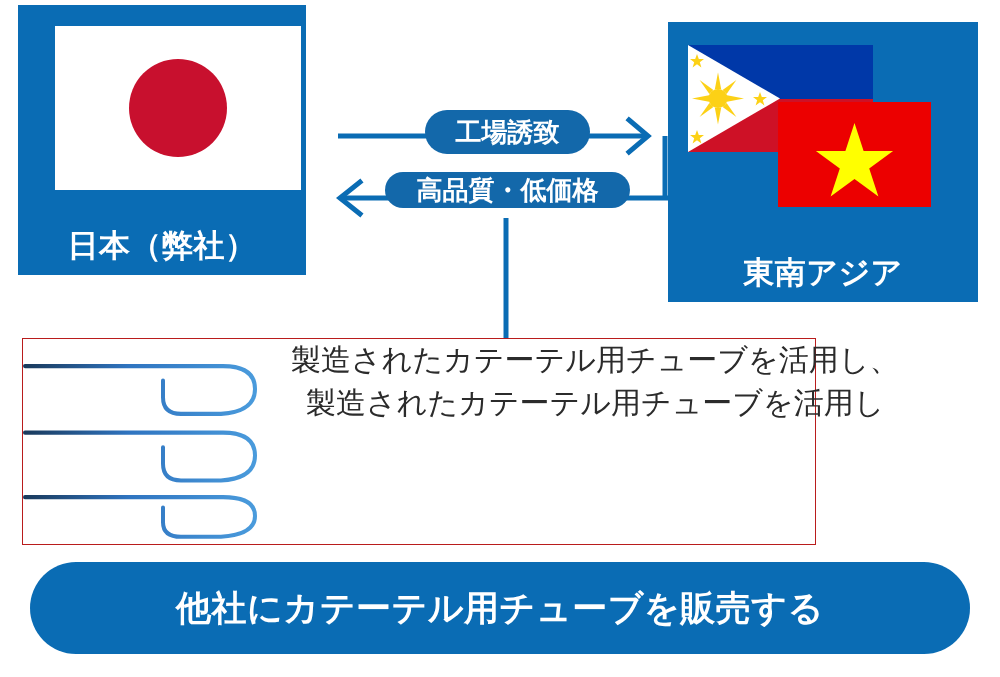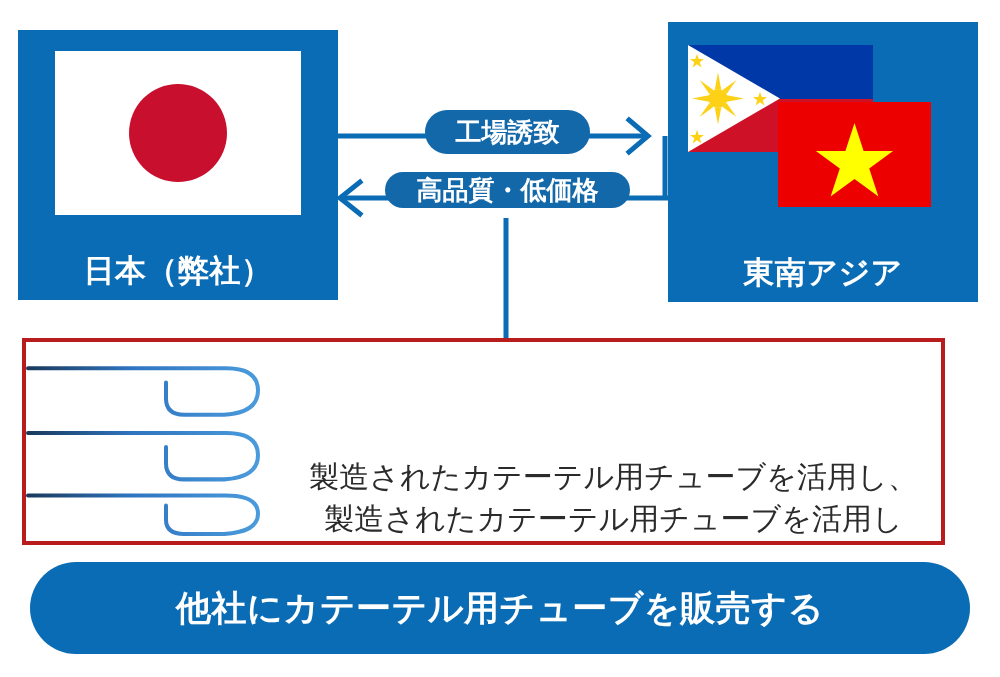--- a/index.html
+++ b/index.html
@@ -17,21 +17,21 @@
     background: #ffffff;
     overflow: hidden;
   }
 
   
   .region-panel {
     position: absolute;
     background: #0a6cb4;
     box-sizing: border-box;
   }
-  #panel-japan   { left: 18px;  top: 30px; width: 320px; height: 270px; }
+  #panel-japan   { left: 18px;  top: 5px; width: 288px; height: 270px; }
   #panel-seasia  { left: 668px; top: 22px; width: 310px; height: 280px; }
 
   .region-label {
     position: absolute;
     left: 0;
     right: 0;
     bottom: 14px;
     text-align: center;
     color: #ffffff;
     font-size: 31px;
@@ -112,27 +112,27 @@
     box-sizing: border-box;
   }
   #pill-invite  { left: 425px; top: 110px; width: 165px; height: 44px; }
   #pill-quality { left: 385px; top: 172px; width: 245px; height: 36px; }
 
   
   #product-box {
     position: absolute;
     left: 22px;
     top: 338px;
-    width: 923px;
+    width: 794px;
     height: 207px;
-    border: 4px solid #b91c1c;
+    border: 1px solid #b91c1c;
     background: #ffffff;
     box-sizing: border-box;
     display: flex;
-    align-items: flex-end;
+    align-items: flex-start;
   }
   #catheter-figure {
     position: relative;
     width: 268px;
     height: 100%;
     flex: 0 0 268px;
   }
   #catheter-figure svg {
     position: absolute;
     left: 0; top: 0;

